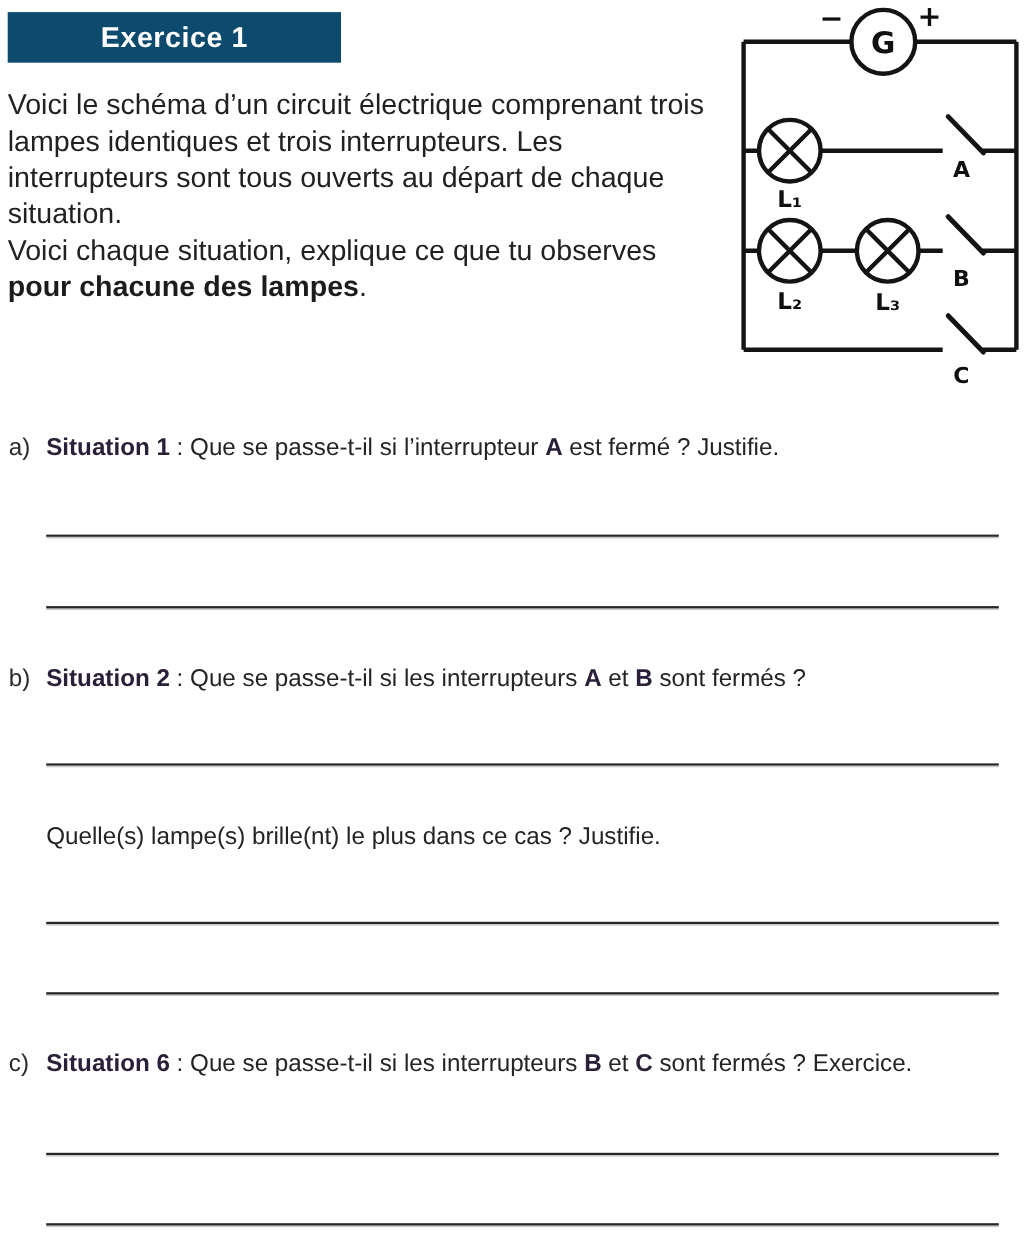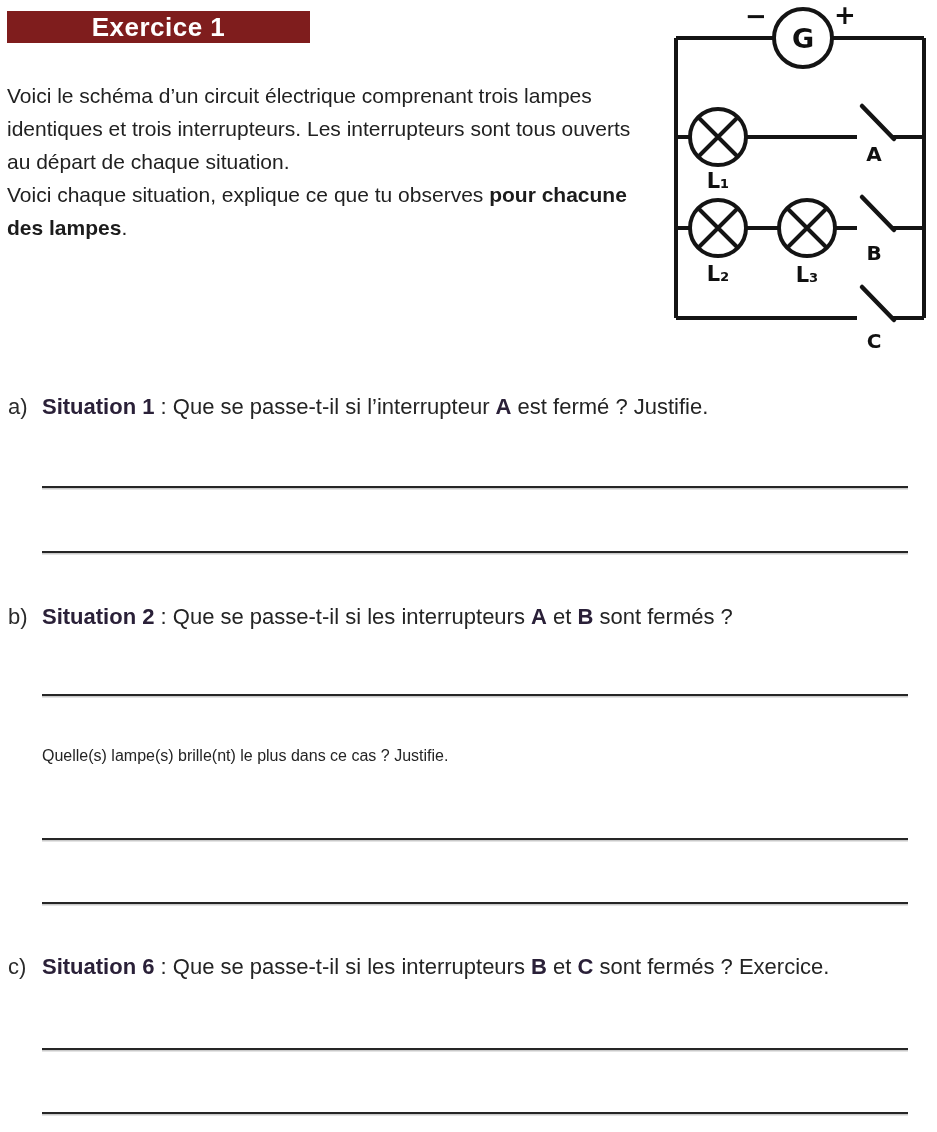--- a/index.html
+++ b/index.html
@@ -7,32 +7,32 @@
     position:relative;
     width:937px;height:1132px;
     background:#ffffff;
     font-family:"Liberation Sans", sans-serif;
     color:#1f1f1f;
     overflow:hidden;
   }
   
   .badge{
     position:absolute;left:7px;top:11px;
-    width:303px;height:32px;
-    background:#7f1d1d;
+    width:303px;height:46px;
+    background:#0c4a6e;
     color:#ffffff;
     font-weight:bold;font-size:26px;
     display:flex;align-items:center;justify-content:center;
     letter-spacing:0.5px;
   }
   
   .intro{
     position:absolute;left:7px;top:79px;
     width:652px;
-    font-size:21px;line-height:33px;
+    font-size:26px;line-height:33px;
     color:#212121;
   }
   .intro b{color:#1c1c1c;}
   
   .circuit{
     position:absolute;left:653px;top:0;
     width:284px;height:356px;
   }
   .circuit text{
     font-family:"DejaVu Sans","Liberation Sans",sans-serif;
@@ -46,21 +46,21 @@
     color:#242424;
     white-space:nowrap;
   }
   .qletter{
     display:inline-block;width:34px;
     color:#2b2b2b;
   }
   .accent-bold{font-weight:bold;color:#2a2038;}
   .followup{
     position:absolute;left:42px;
-    font-size:16px;color:#242424;white-space:nowrap;text-align:center;
+    font-size:22px;color:#242424;white-space:nowrap;text-align:center;
   }
   
   .answer-line{
     position:absolute;left:42px;
     width:866px;height:0;
     border-top:2.5px solid #262626;
     box-shadow:0 1.5px 0 #c9c9c9;
   }
 </style>
 </head>

